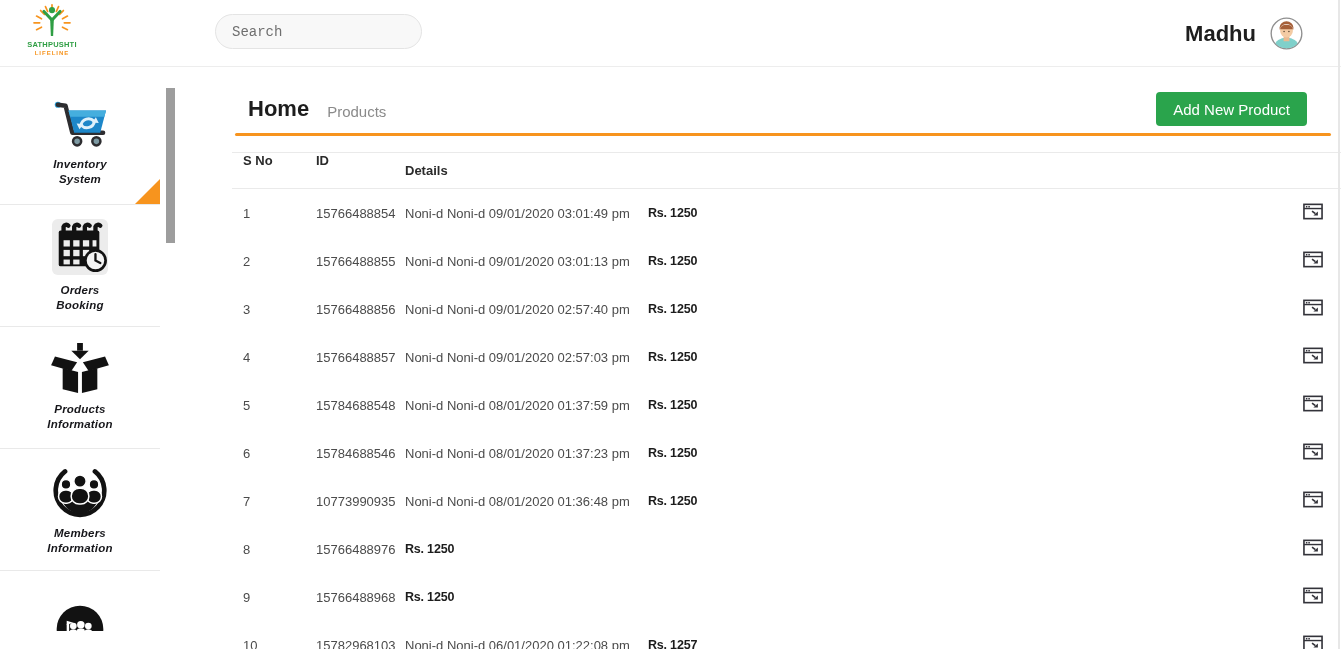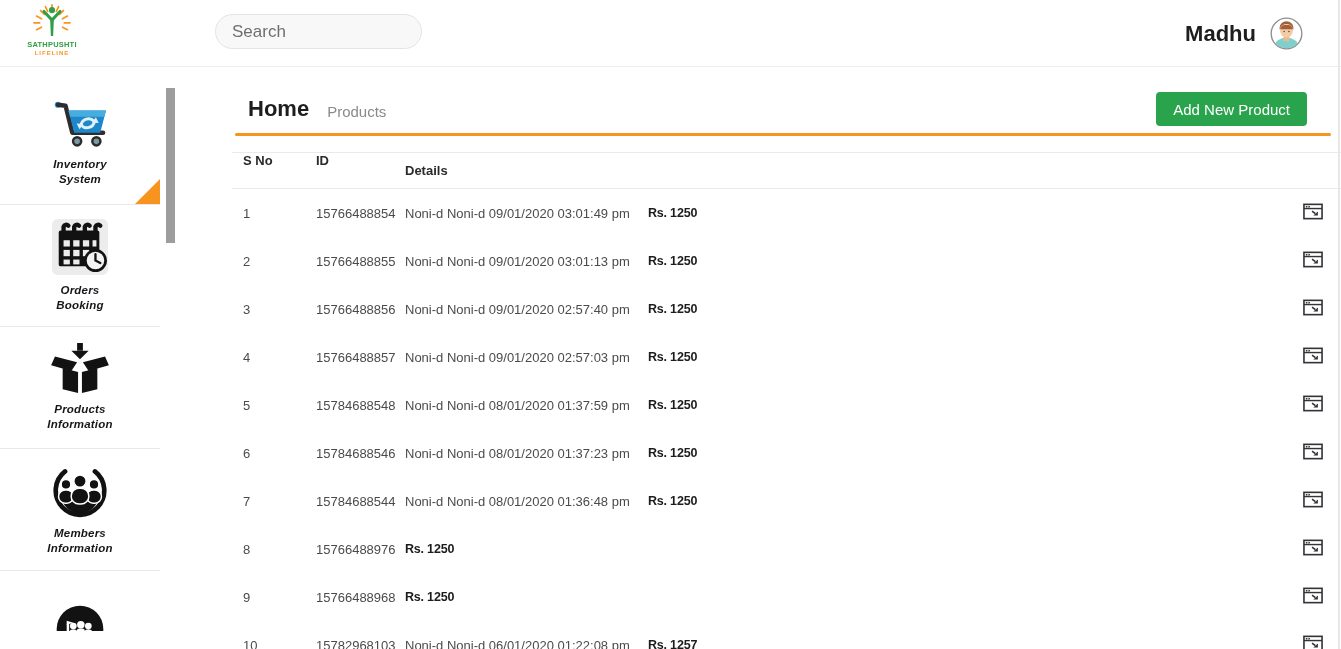--- a/index.html
+++ b/index.html
@@ -15,21 +15,21 @@
   .logo { position:absolute; left:26px; top:2px; width:52px; text-align:center; }
   .logo-line1 { display:block; font-size:7.5px; font-weight:700; color:#2f9e44; letter-spacing:.2px; margin-top:-2px; }
   .logo-line2 { display:block; font-size:6px; font-weight:700; color:#f7941e; letter-spacing:1px; margin-top:1px; }
   .search-box {
     position:absolute; left:215px; top:14px; width:207px; height:35px;
     background:#f8f8f8; border:1px solid #e4e4e4; border-radius:18px;
     display:flex; align-items:center; padding:0 12px 0 16px;
   }
   .search-box input {
     flex:1; border:none; outline:none; background:transparent;
-    font-family:Liberation Sans, sans-serif; font-size:17px; color:#555;
+    font-family:Liberation Mono, monospace; font-size:14px; color:#555;
   }
   .search-box input::placeholder { color:#6f6f6f; }
   .user-menu { position:absolute; right:38px; top:0; height:67px; display:flex; align-items:center; gap:14px; cursor:pointer; }
   .user-name { font-size:22px; font-weight:700; color:#1e1e1e; }
 
   
   .sidebar { position:absolute; left:0; top:68px; bottom:18px; width:232px; background:#fff; overflow:hidden; }
   .nav { width:160px; }
   .nav-item {
     position:relative; width:160px; height:122px; border-bottom:1px solid #e9e9e9;
@@ -376,21 +376,21 @@
     <rect x="5.6" y="2.7" width="1.6" height="1.6" fill="#33333a"></rect>
     <line x1="9.5" y1="8" x2="13" y2="10.8" stroke="#33333a" stroke-width="1.7"></line>
     <polygon points="15.6,12.8 10.9,12.8 15.6,8.6" fill="#33333a"></polygon>
   </svg>
 </span>
       </button>
     </div>
 
     <div class="t-row">
       <span class="c-sno">7</span>
-      <span class="c-id">15784688544</span>
+      <span class="c-id">10773990935</span>
       <span class="c-details">
         <span class="d-text">Noni-d Noni-d 08/01/2020 01:36:48 pm</span>
         <span class="price">Rs. 1250</span>
       </span>
       <button class="row-action">
         <span class="row-action-icon">
   <svg width="20" height="17" viewBox="0 0 21 17">
     <rect x="1" y="1" width="19" height="15" fill="none" stroke="#33333a" stroke-width="1.7"></rect>
     <line x1="1" y1="5.4" x2="20" y2="5.4" stroke="#33333a" stroke-width="1.5"></line>
     <rect x="3" y="2.7" width="1.6" height="1.6" fill="#33333a"></rect>

